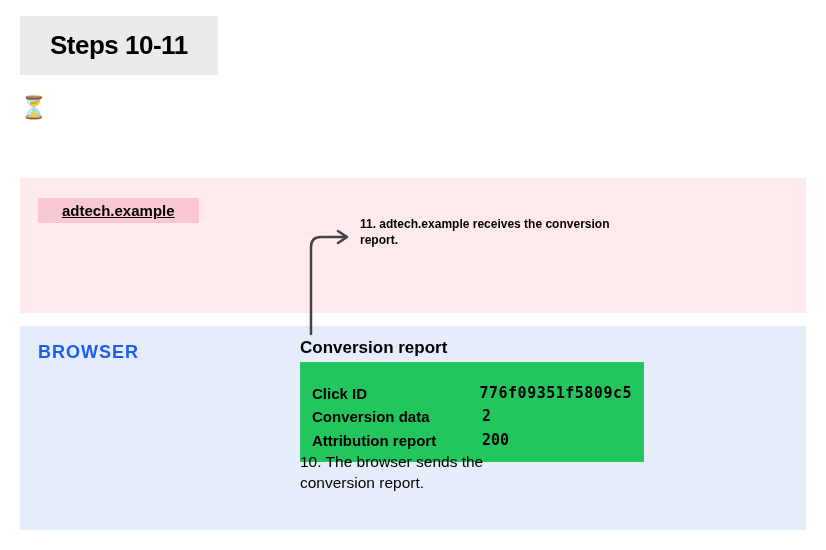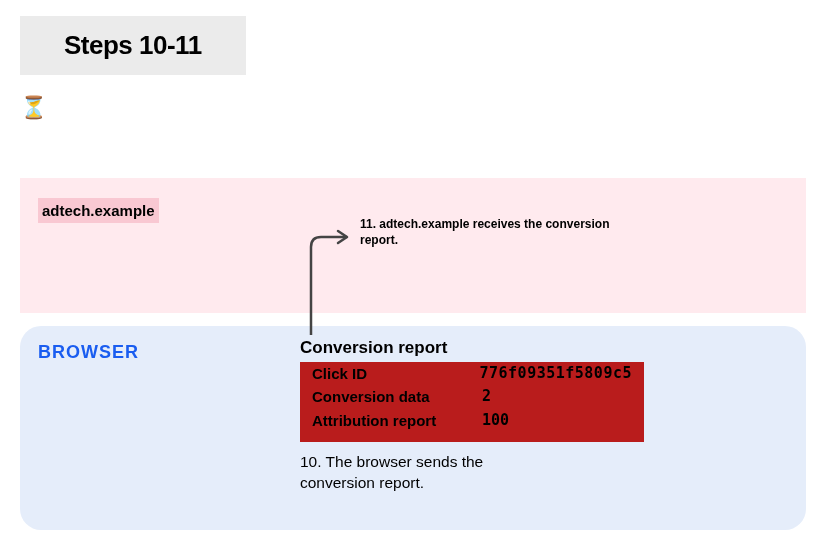--- a/index.html
+++ b/index.html
@@ -8,21 +8,21 @@
     background: #fff;
     width: 826px;
     height: 550px;
     overflow: hidden;
     position: relative;
     color: #000;
   }
   .title-badge {
     display: inline-block;
     background: #ebebeb;
-    padding: 14px 44px;
+    padding: 14px 30px;
     font-size: 26px;
     font-weight: 700;
     margin-left: 20px;
     margin-top: 16px;
     letter-spacing: -0.5px;
   }
   .intro {
     margin: 22px 0 0 20px;
     font-size: 18px;
     font-weight: 700;
@@ -44,52 +44,52 @@
     font-size: 18px;
     font-weight: 700;
     letter-spacing: 0.5px;
   }
   .domain-chip {
     display: inline-block;
     background: #f9c8d2;
     color: #000;
     font-weight: 700;
     font-size: 15px;
-    padding: 4px 4px;
+    padding: 4px 24px;
     margin-top: 6px;
+    text-decoration: underline;
   }
   .panel-browser {
     position: absolute;
     left: 20px; right: 20px;
     top: 326px;
     bottom: 20px;
     background: #e5edfa;
     padding: 16px 18px;
-    border-radius: 21px;
   }
   .panel-browser h3 {
     color: #1a5df0;
     font-size: 18px;
     font-weight: 700;
     letter-spacing: 1px;
   }
   .report-block {
     position: absolute;
     left: 300px;
     top: 338px;
     width: 344px;
   }
   .report-title {
     font-size: 17px;
     font-weight: 700;
     margin-bottom: 4px;
   }
   .report-table {
-    background: #b91c1c;
-    padding: 0 12px 10px 12px;
+    background: #22c55e;
+    padding: 20px 12px 10px 12px;
   }
   .report-row { display: flex; font-size: 15px; line-height: 1.55; font-weight: 600; }
   .report-key { width: 170px; }
   .report-val { font-family: ui-monospace, "SFMono-Regular", Menlo, Consolas, monospace; font-weight: 700; letter-spacing: 0.5px; }
   .report-val.plain { font-weight: 600; letter-spacing: 0; }
   .step10 {
     position: absolute;
     left: 300px;
     top: 452px;
     font-size: 15.5px;
@@ -139,21 +139,21 @@
     <div class="report-row">
       <div class="report-key">Click ID</div>
       <div class="report-val">776f09351f5809c5</div>
     </div>
     <div class="report-row">
       <div class="report-key">Conversion data</div>
       <div class="report-val plain">2</div>
     </div>
     <div class="report-row">
       <div class="report-key">Attribution report</div>
-      <div class="report-val plain">100</div>
+      <div class="report-val plain">200</div>
     </div>
   </div>
 </div>
 
 <svg class="arrow-svg" width="60" height="120">
   <path d="M 6 110 L 6 22 Q 6 12 16 12 L 42 12" fill="none" stroke="#444" stroke-width="2.5"></path>
   <path d="M 42 12 L 33 6 M 42 12 L 33 18" fill="none" stroke="#444" stroke-width="2.5" stroke-linecap="round"></path>
 </svg>
 
 <div class="step11">11. adtech.example receives the conversion report.</div>

